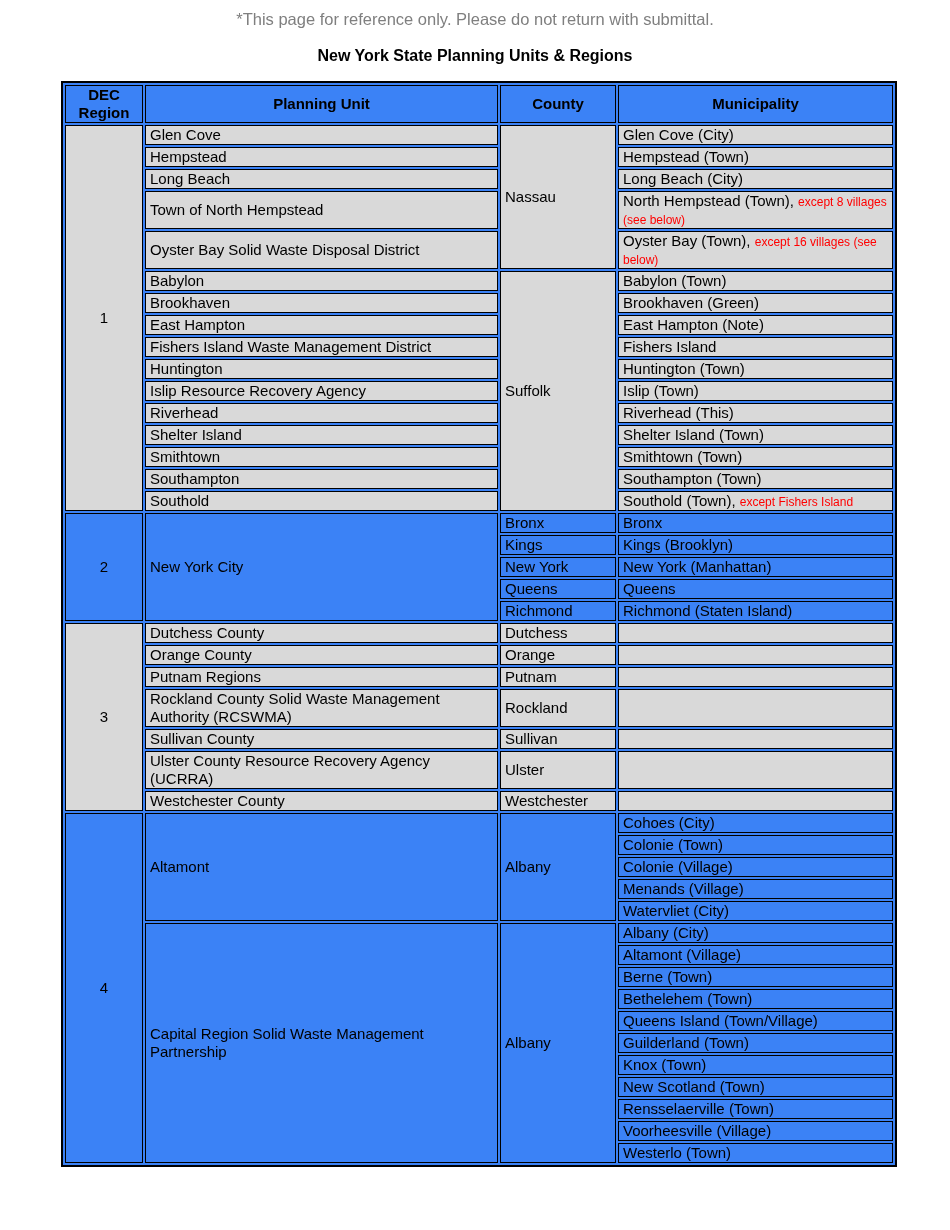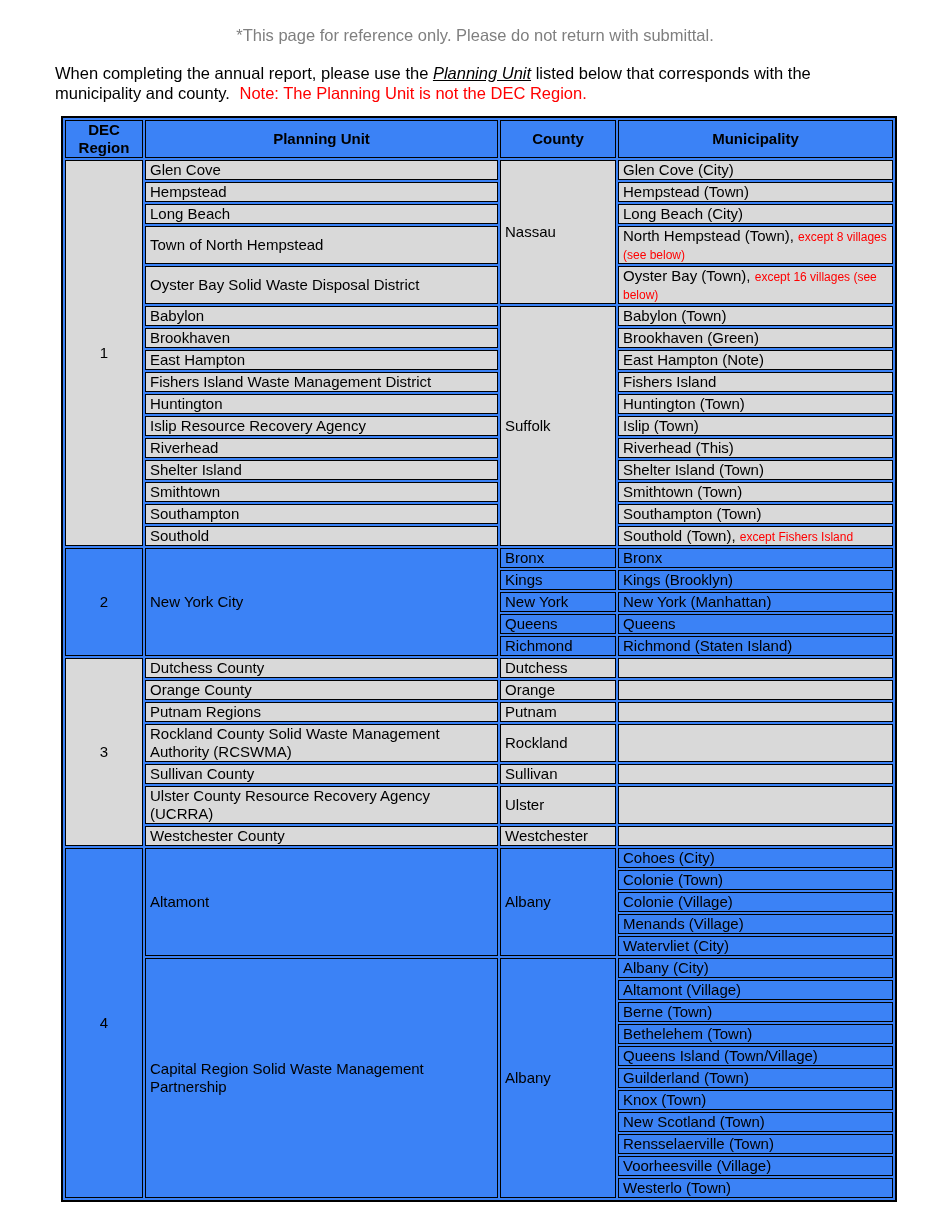--- a/index.html
+++ b/index.html
@@ -12,21 +12,21 @@
   .page {
     width: 950px;
     min-height: 1230px;
     background: #fff;
     padding: 10px 55px 20px 55px;
   }
   .disclaimer {
     text-align: center;
     color: var(--muted, #7f7f7f);
     font-size: 16.5px;
-    margin: 16px 0 18px 0;
+    margin: 0 0 18px 0;
   }
   .title {
     text-align: center;
     font-size: 16px;
     font-weight: bold;
     margin: 0 0 16px 0;
   }
   .intro {
     font-size: 16.5px;
     line-height: 1.22;
@@ -67,22 +67,22 @@
     font-size: 12px;
   }
 </style>
 </head>
 <body>
 
 <div class="page">
 
   <p class="disclaimer">*This page for reference only. Please do not return with submittal.</p>
 
-
-  <p class="intro"><span>When completing the annual report, please use the </span><span class="em">Planning Unit</span><span> listed below that corresponds with the municipality and county. </span><span class="note-red">Note: The Planning Unit is not the DEC Region.</span></p>
+  <h1 class="title">New York State Planning Units &amp; Regions</h1>
+
 
   <table class="planning-table">
     <colgroup>
       <col style="width:78px">
       <col style="width:353px">
       <col style="width:116px">
       <col style="width:275px">
     </colgroup>
     <thead>
       <tr>

